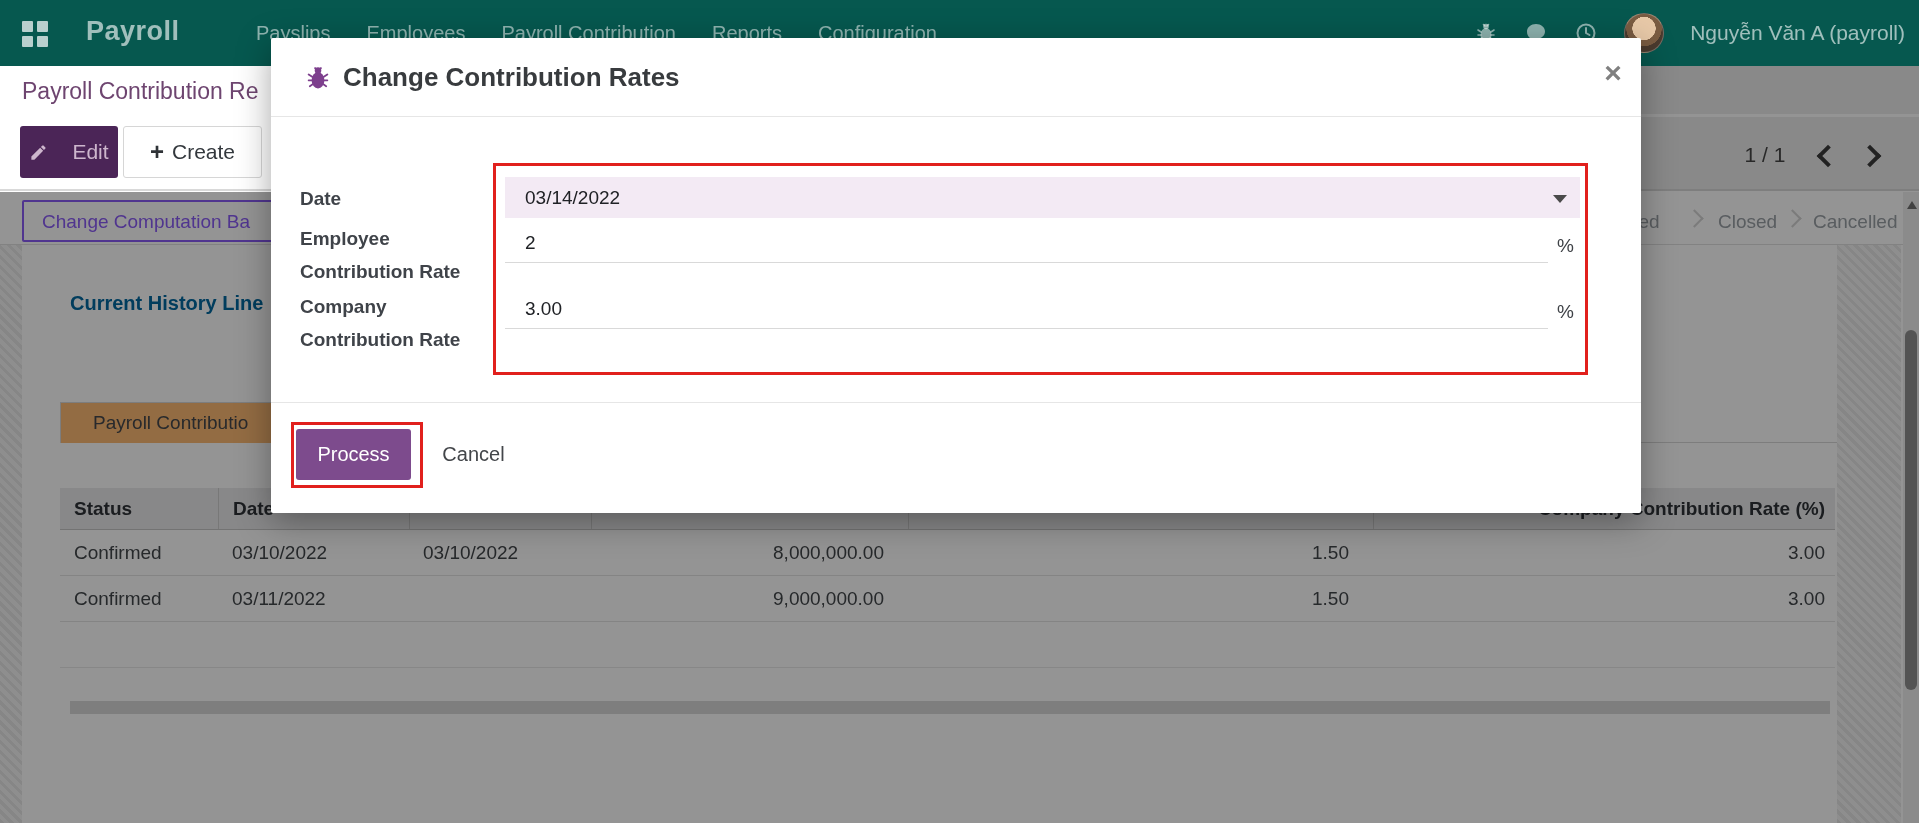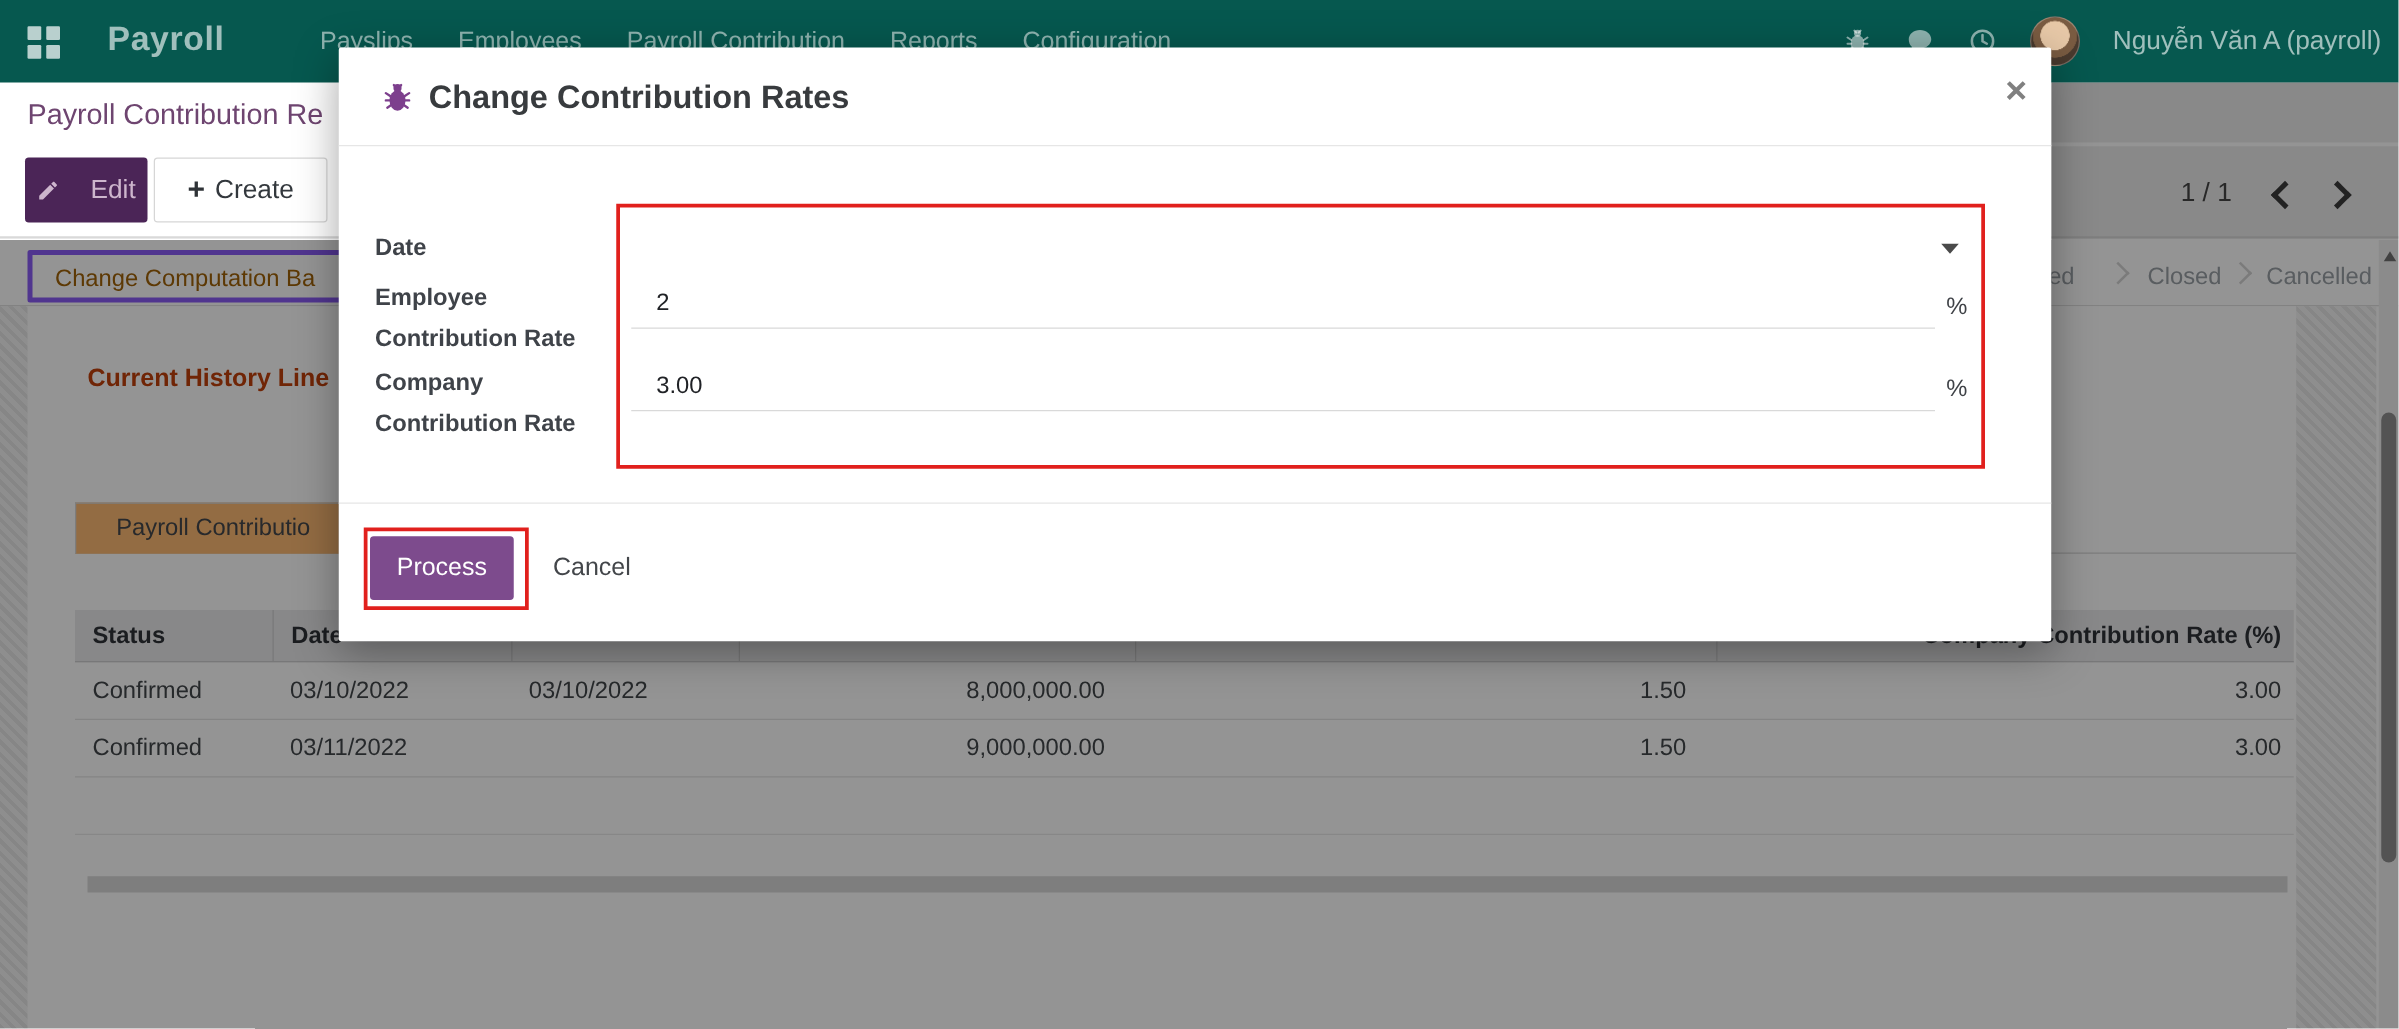--- a/index.html
+++ b/index.html
@@ -37,38 +37,38 @@
                    color:#33383d; font-size:21px; z-index:1; }
   #plus-icon { font-size:24px; font-weight:700; color:#2f3337; line-height:1; }
   #pager-count { left:1730px; top:143px; width:70px; font-size:21px; color:#464646; text-align:center; z-index:1; }
   .pager-chevron { top:148px; width:16px; height:16px; border-left:4px solid #3c3c3c; border-bottom:4px solid #3c3c3c; z-index:1; }
   #pager-prev { left:1820px; transform:rotate(45deg); }
   #pager-next { left:1862px; transform:rotate(225deg); }
   #cp-divider { left:0; top:189px; width:1919px; height:2px; background:#d9d9d9; z-index:1; }
 
   
   #statusbar { left:0; top:191px; width:1919px; height:54px; background:#fff; border-bottom:1px solid #e0e0e0; z-index:1; }
-  #action-button { left:22px; top:200px; width:332px; height:42px; background:#fff; border:4px solid #8b5cf6;
-                   border-radius:2px; font-size:19px; color:#a16207; line-height:40px; padding-left:18px;
+  #action-button { left:22px; top:200px; width:332px; height:42px; background:#fff; border:2px solid #8b5cf6;
+                   border-radius:2px; font-size:19px; color:#8b5cf6; line-height:40px; padding-left:18px;
                    white-space:nowrap; overflow:hidden; z-index:1; }
   .stage { top:211px; font-size:19px; color:#9aa0a6; white-space:nowrap; z-index:1; }
   #stage-confirmed { left:1572px; }
   #stage-closed { left:1718px; }
   #stage-cancelled { left:1813px; }
   .stage-sep { top:212px; width:13px; height:13px; border-right:2px solid #d4d4d4; border-top:2px solid #d4d4d4;
                transform:rotate(45deg); z-index:1; }
   #stage-sep-1 { left:1688px; } #stage-sep-2 { left:1786px; }
 
   
   #sheet-bg { left:22px; top:245px; width:1815px; height:578px; background:#fff; z-index:1; }
   .sheet-margin { top:245px; width:0; height:578px; z-index:1;
       background:repeating-linear-gradient(45deg,#e7e7e7 0 3px,#f4f4f4 3px 7px); }
   #sheet-margin-left { left:0; width:22px; }
   #sheet-margin-right { left:1837px; width:64px; }
-  #section-title { left:70px; top:292px; font-size:20px; font-weight:700; color:#c2410c; z-index:1; }
+  #section-title { left:70px; top:292px; font-size:20px; font-weight:700; color:#0369a1; z-index:1; }
   #tab-strip-line { left:60px; top:442px; width:1777px; height:1px; background:#d8d8d8; z-index:1; }
   #history-tab { left:60px; top:402px; width:212px; height:41px; background:#fdba74;
                  border:1px solid #d8d8d8; border-bottom:none; z-index:1;
                  font-size:19px; color:#45484c; line-height:40px; padding-left:32px;
                  white-space:nowrap; overflow:hidden; }
 
   
   .tgrid { left:60px; width:1775px; display:grid;
            grid-template-columns:158px 191px 182px 317px 465px 462px; z-index:1; }
   #table-header { top:488px; height:42px; background:#eaeaec; border-bottom:1px solid #c6c6c6; }
@@ -248,20 +248,21 @@
             <ellipse cx="12" cy="14" rx="5.5" ry="7"></ellipse>
             <circle cx="12" cy="5.5" r="2.8"></circle>
             <path d="M4 9l3 2M4 14h3M5 19l3-2M20 9l-3 2M20 14h-3M19 19l-3-2M9.5 3.5L11 5M14.5 3.5L13 5" stroke="currentColor" stroke-width="1.6" fill="none" stroke-linecap="round"></path>
           </svg>
       </span>
       <span id="modal-title">Change Contribution Rates</span>
       <span id="modal-close">×</span>
     </div>
 
     <div id="label-date" class="mlabel">Date</div>
+    <div id="date-input">03/14/2022</div>
     <span id="date-caret"></span>
 
     <div id="label-emp" class="mlabel">Employee Contribution Rate</div>
     <div id="emp-input" class="num-input">2</div>
     <div id="emp-pct" class="pct">%</div>
 
     <div id="label-comp" class="mlabel">Company Contribution Rate</div>
     <div id="comp-input" class="num-input">3.00</div>
     <div id="comp-pct" class="pct">%</div>
 

